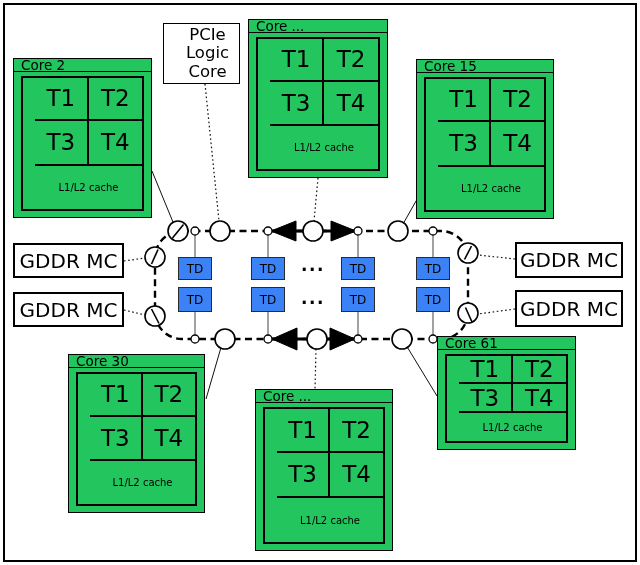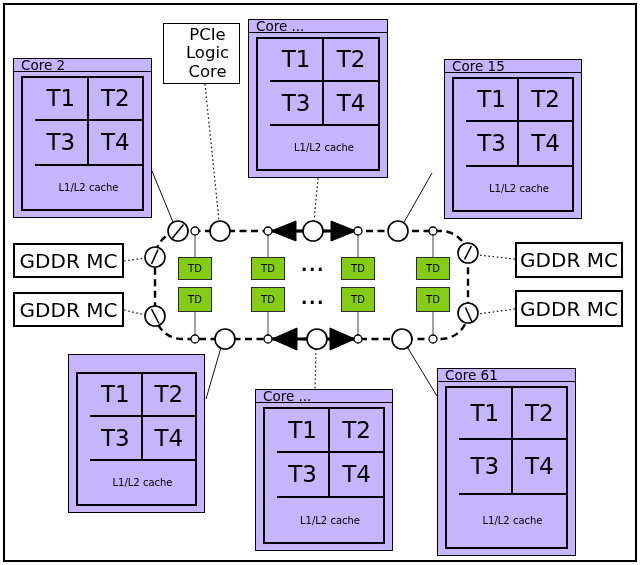--- a/index.html
+++ b/index.html
@@ -4,40 +4,40 @@
 <style>
   html,body{margin:0;padding:0;background:#fff;}
   #stage{
     position:relative;width:640px;height:565px;background:#fff;overflow:hidden;
     font-family:"DejaVu Sans","Liberation Sans",sans-serif;color:#000;
   }
   .frame{position:absolute;left:3px;top:3px;right:3px;bottom:3px;border:2.5px solid #000;pointer-events:none;}
   svg.layer{position:absolute;left:0;top:0;}
 
   
-  .core{position:absolute;background:#c4b5fd;border:1.5px solid #000;box-sizing:border-box;}
+  .core{position:absolute;background:#22c55e;border:1.5px solid #000;box-sizing:border-box;}
   .core-header{height:12px;line-height:12px;font-size:13.5px;padding-left:7px;border-bottom:1.5px solid #000;white-space:nowrap;}
   .core-grid{position:absolute;left:7px;right:7px;top:17px;bottom:6px;border:2px solid #000;
     display:grid;grid-template-columns:1fr 1fr;grid-template-rows:1fr 1.05fr 1fr;padding-left:12px;}
   .tcell{display:flex;align-items:center;justify-content:center;font-size:23px;}
   .bR{border-right:2px solid #000;}
   .bB{border-bottom:2px solid #000;}
   .cache{grid-column:1/3;display:flex;align-items:center;justify-content:center;font-size:10px;white-space:nowrap;}
 
   
   .pcie{position:absolute;left:163px;top:23px;width:77px;height:61px;border:1.5px solid #000;box-sizing:border-box;
     display:flex;flex-direction:column;align-items:center;justify-content:center;font-size:16.5px;line-height:1.12;background:#fff;padding-left:12px;}
 
   
   .mc{position:absolute;border:2px solid #000;box-sizing:border-box;background:#fff;
     display:flex;align-items:center;justify-content:center;font-size:20px;white-space:nowrap;}
 
   
-  .td{position:absolute;border:1.5px solid #2b2b2b;box-sizing:border-box;background:#84cc16;
-    display:flex;align-items:center;justify-content:center;font-size:10px;}
+  .td{position:absolute;border:1.5px solid #2b2b2b;box-sizing:border-box;background:#3b82f6;
+    display:flex;align-items:center;justify-content:center;font-size:12px;}
   .dots{position:absolute;width:38px;text-align:center;font-size:17px;font-weight:bold;letter-spacing:1.5px;line-height:12px;}
 </style>
 </head>
 <body>
 
 <div id="stage">
 
   <svg class="layer" width="640" height="565" viewBox="0 0 640 565">
     <g stroke="#111" fill="none">
 
@@ -130,53 +130,54 @@
     <div class="core-header">Core ...</div>
     <div class="core-grid">
       <div class="tcell bR bB">T1</div>
       <div class="tcell bB">T2</div>
       <div class="tcell bR bB">T3</div>
       <div class="tcell bB">T4</div>
       <div class="cache">L1/L2 cache</div>
     </div>
   </div>
 
-  <div class="core" style="left:444px;top:59px;width:138px;height:160px">
+  <div class="core" style="left:416px;top:59px;width:138px;height:160px">
     <div class="core-header">Core 15</div>
     <div class="core-grid">
       <div class="tcell bR bB">T1</div>
       <div class="tcell bB">T2</div>
       <div class="tcell bR bB">T3</div>
       <div class="tcell bB">T4</div>
       <div class="cache">L1/L2 cache</div>
     </div>
   </div>
 
   <div class="core" style="left:68px;top:354px;width:137px;height:159px">
+    <div class="core-header">Core 30</div>
     <div class="core-grid">
       <div class="tcell bR bB">T1</div>
       <div class="tcell bB">T2</div>
       <div class="tcell bR bB">T3</div>
       <div class="tcell bB">T4</div>
       <div class="cache">L1/L2 cache</div>
     </div>
   </div>
 
   <div class="core" style="left:255px;top:389px;width:138px;height:162px">
     <div class="core-header">Core ...</div>
     <div class="core-grid">
       <div class="tcell bR bB">T1</div>
       <div class="tcell bB">T2</div>
       <div class="tcell bR bB">T3</div>
       <div class="tcell bB">T4</div>
       <div class="cache">L1/L2 cache</div>
     </div>
   </div>
 
-  <div class="core" style="left:437px;top:368px;width:139px;height:188px">
+  <div class="core" style="left:437px;top:336px;width:139px;height:114px">
     <div class="core-header">Core 61</div>
     <div class="core-grid">
       <div class="tcell bR bB">T1</div>
       <div class="tcell bB">T2</div>
       <div class="tcell bR bB">T3</div>
       <div class="tcell bB">T4</div>
       <div class="cache">L1/L2 cache</div>
     </div>
   </div>
 

